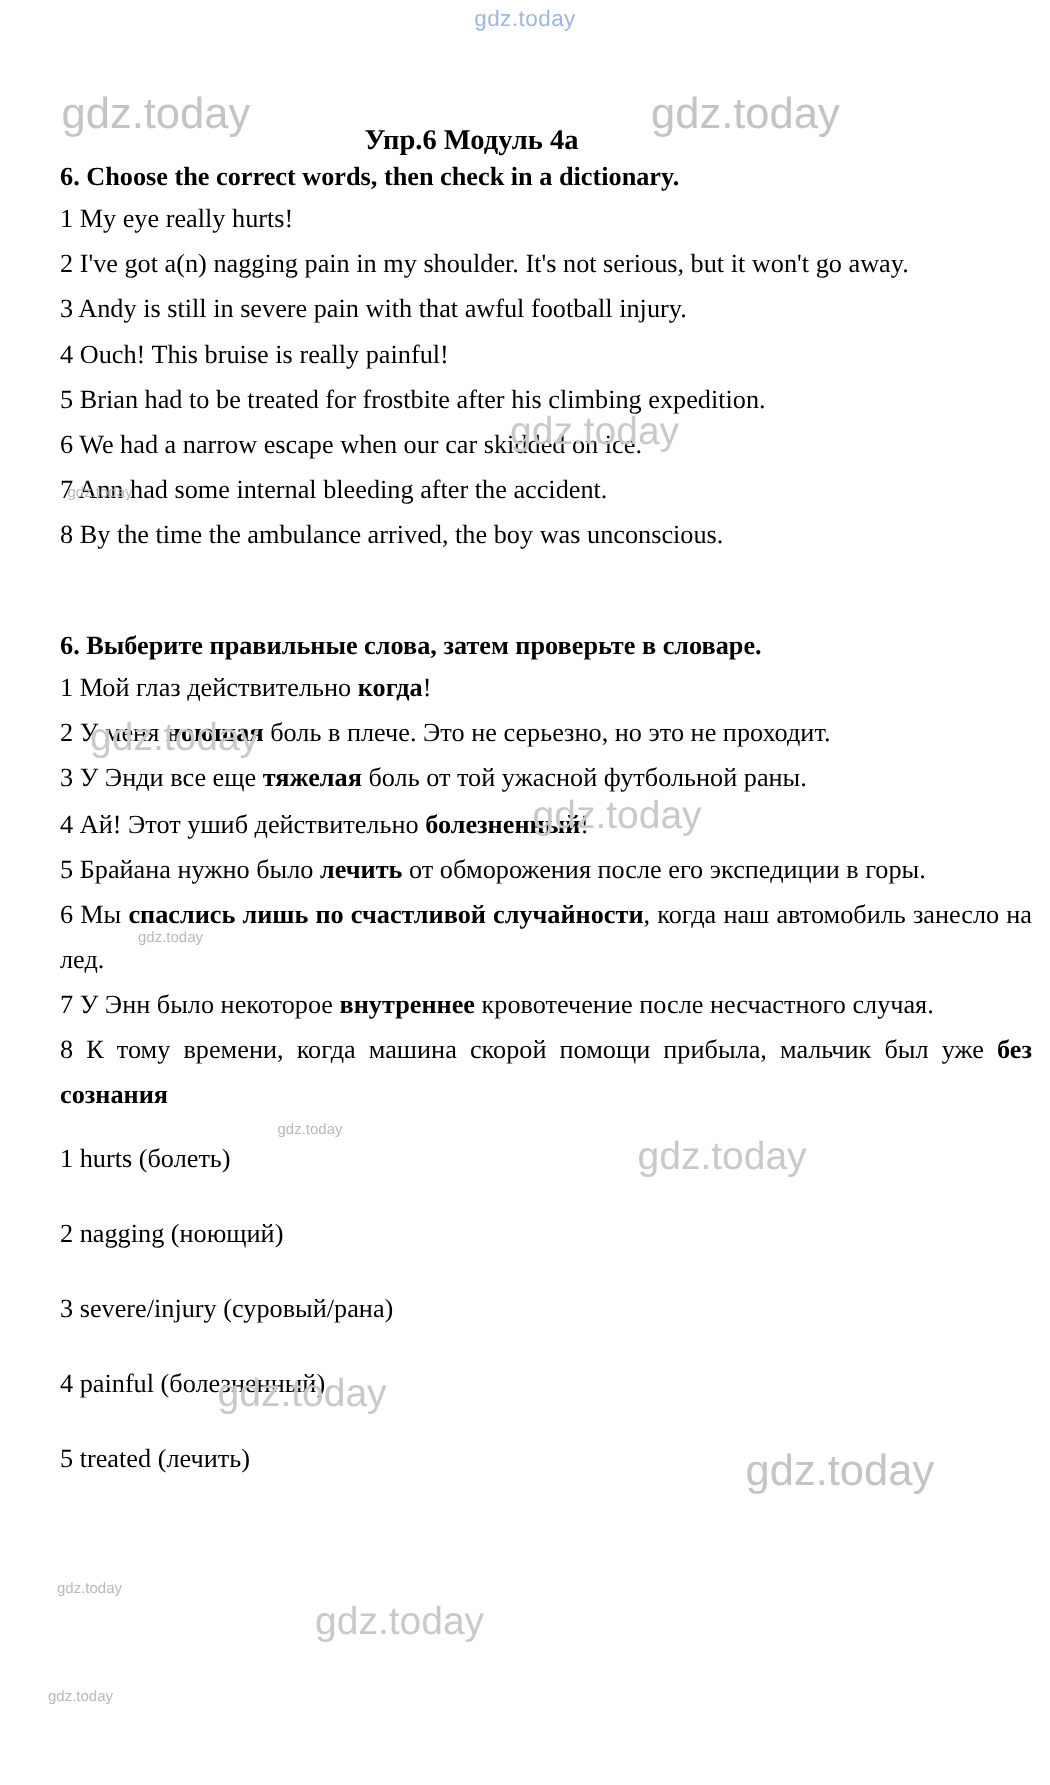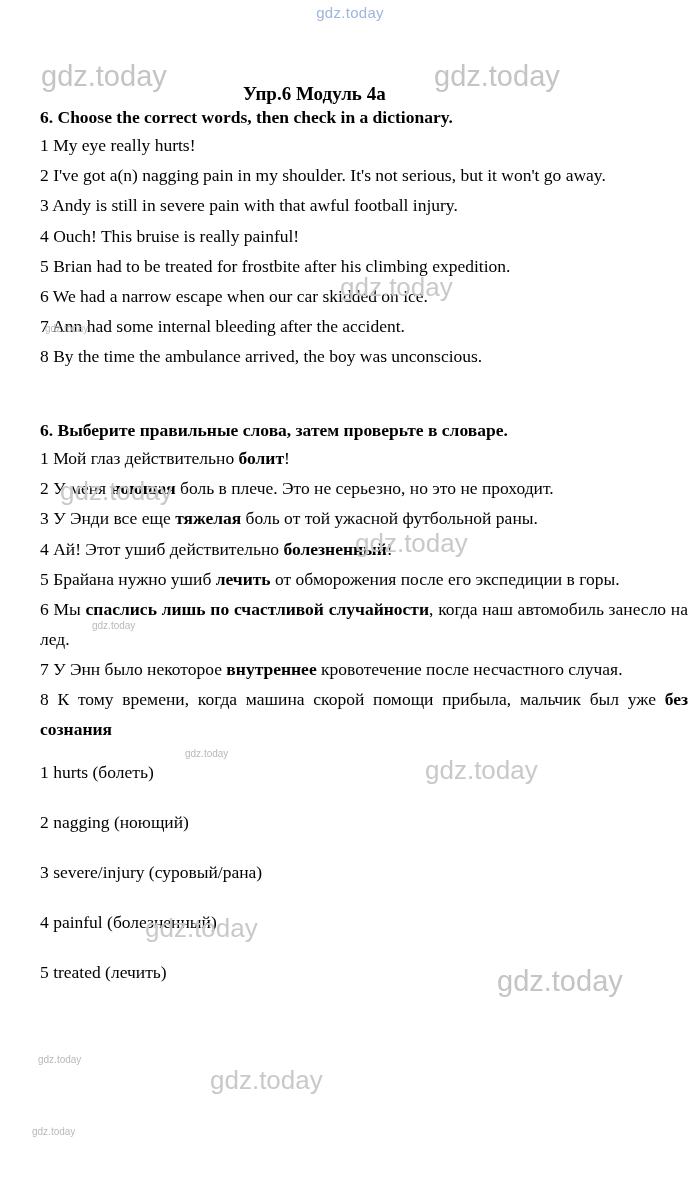--- a/index.html
+++ b/index.html
@@ -132,25 +132,25 @@
         <p class="line"><span class="num">6</span><span> We had a narrow escape when our car skidded on ice.</span></p>
         <p class="line"><span class="num">7</span><span> Ann had some internal bleeding after the accident.</span></p>
         <p class="line"><span class="num">8</span><span> By the time the ambulance arrived, the boy was unconscious.</span></p>
       </div>
 
     <div class="gap-lg"></div>
 
     <p class="heading">6. Выберите правильные слова, затем проверьте в словаре.</p>
 
     <div id="russian-items">
-        <p class="line line-just"><span class="num">1</span><span> Мой глаз действительно </span><b>болит</b><span>!</span></p>
+        <p class="line line-just"><span class="num">1</span><span> Мой глаз действительно </span><b>когда</b><span>!</span></p>
         <p class="line line-just"><span class="num">2</span><span> У меня </span><b>ноющая</b><span> боль в плече. Это не серьезно, но это не проходит.</span></p>
         <p class="line line-just"><span class="num">3</span><span> У Энди все еще </span><b>тяжелая</b><span> боль от той ужасной футбольной раны.</span></p>
         <p class="line line-just"><span class="num">4</span><span> Ай! Этот ушиб действительно </span><b>болезненный</b><span>!</span></p>
-        <p class="line line-just"><span class="num">5</span><span> Брайана нужно ушиб </span><b>лечить</b><span> от обморожения после его экспедиции в горы.</span></p>
+        <p class="line line-just"><span class="num">5</span><span> Брайана нужно было </span><b>лечить</b><span> от обморожения после его экспедиции в горы.</span></p>
         <p class="line line-just"><span class="num">6</span><span> Мы </span><b>спаслись лишь по счастливой случайности</b><span>, когда наш автомобиль занесло на лед.</span></p>
         <p class="line line-just"><span class="num">7</span><span> У Энн было некоторое </span><b>внутреннее</b><span> кровотечение после несчастного случая.</span></p>
         <p class="line line-just"><span class="num">8</span><span> К тому времени, когда машина скорой помощи прибыла, мальчик был уже </span><b>без сознания</b><span></span></p>
       </div>
 
     <div class="gap-sm"></div>
 
     <div id="answers" class="answers">
         <p class="line answer-row"><span class="num">1</span><span> hurts (болеть)</span></p>
         <p class="line answer-row"><span class="num">2</span><span> nagging (ноющий)</span></p>

